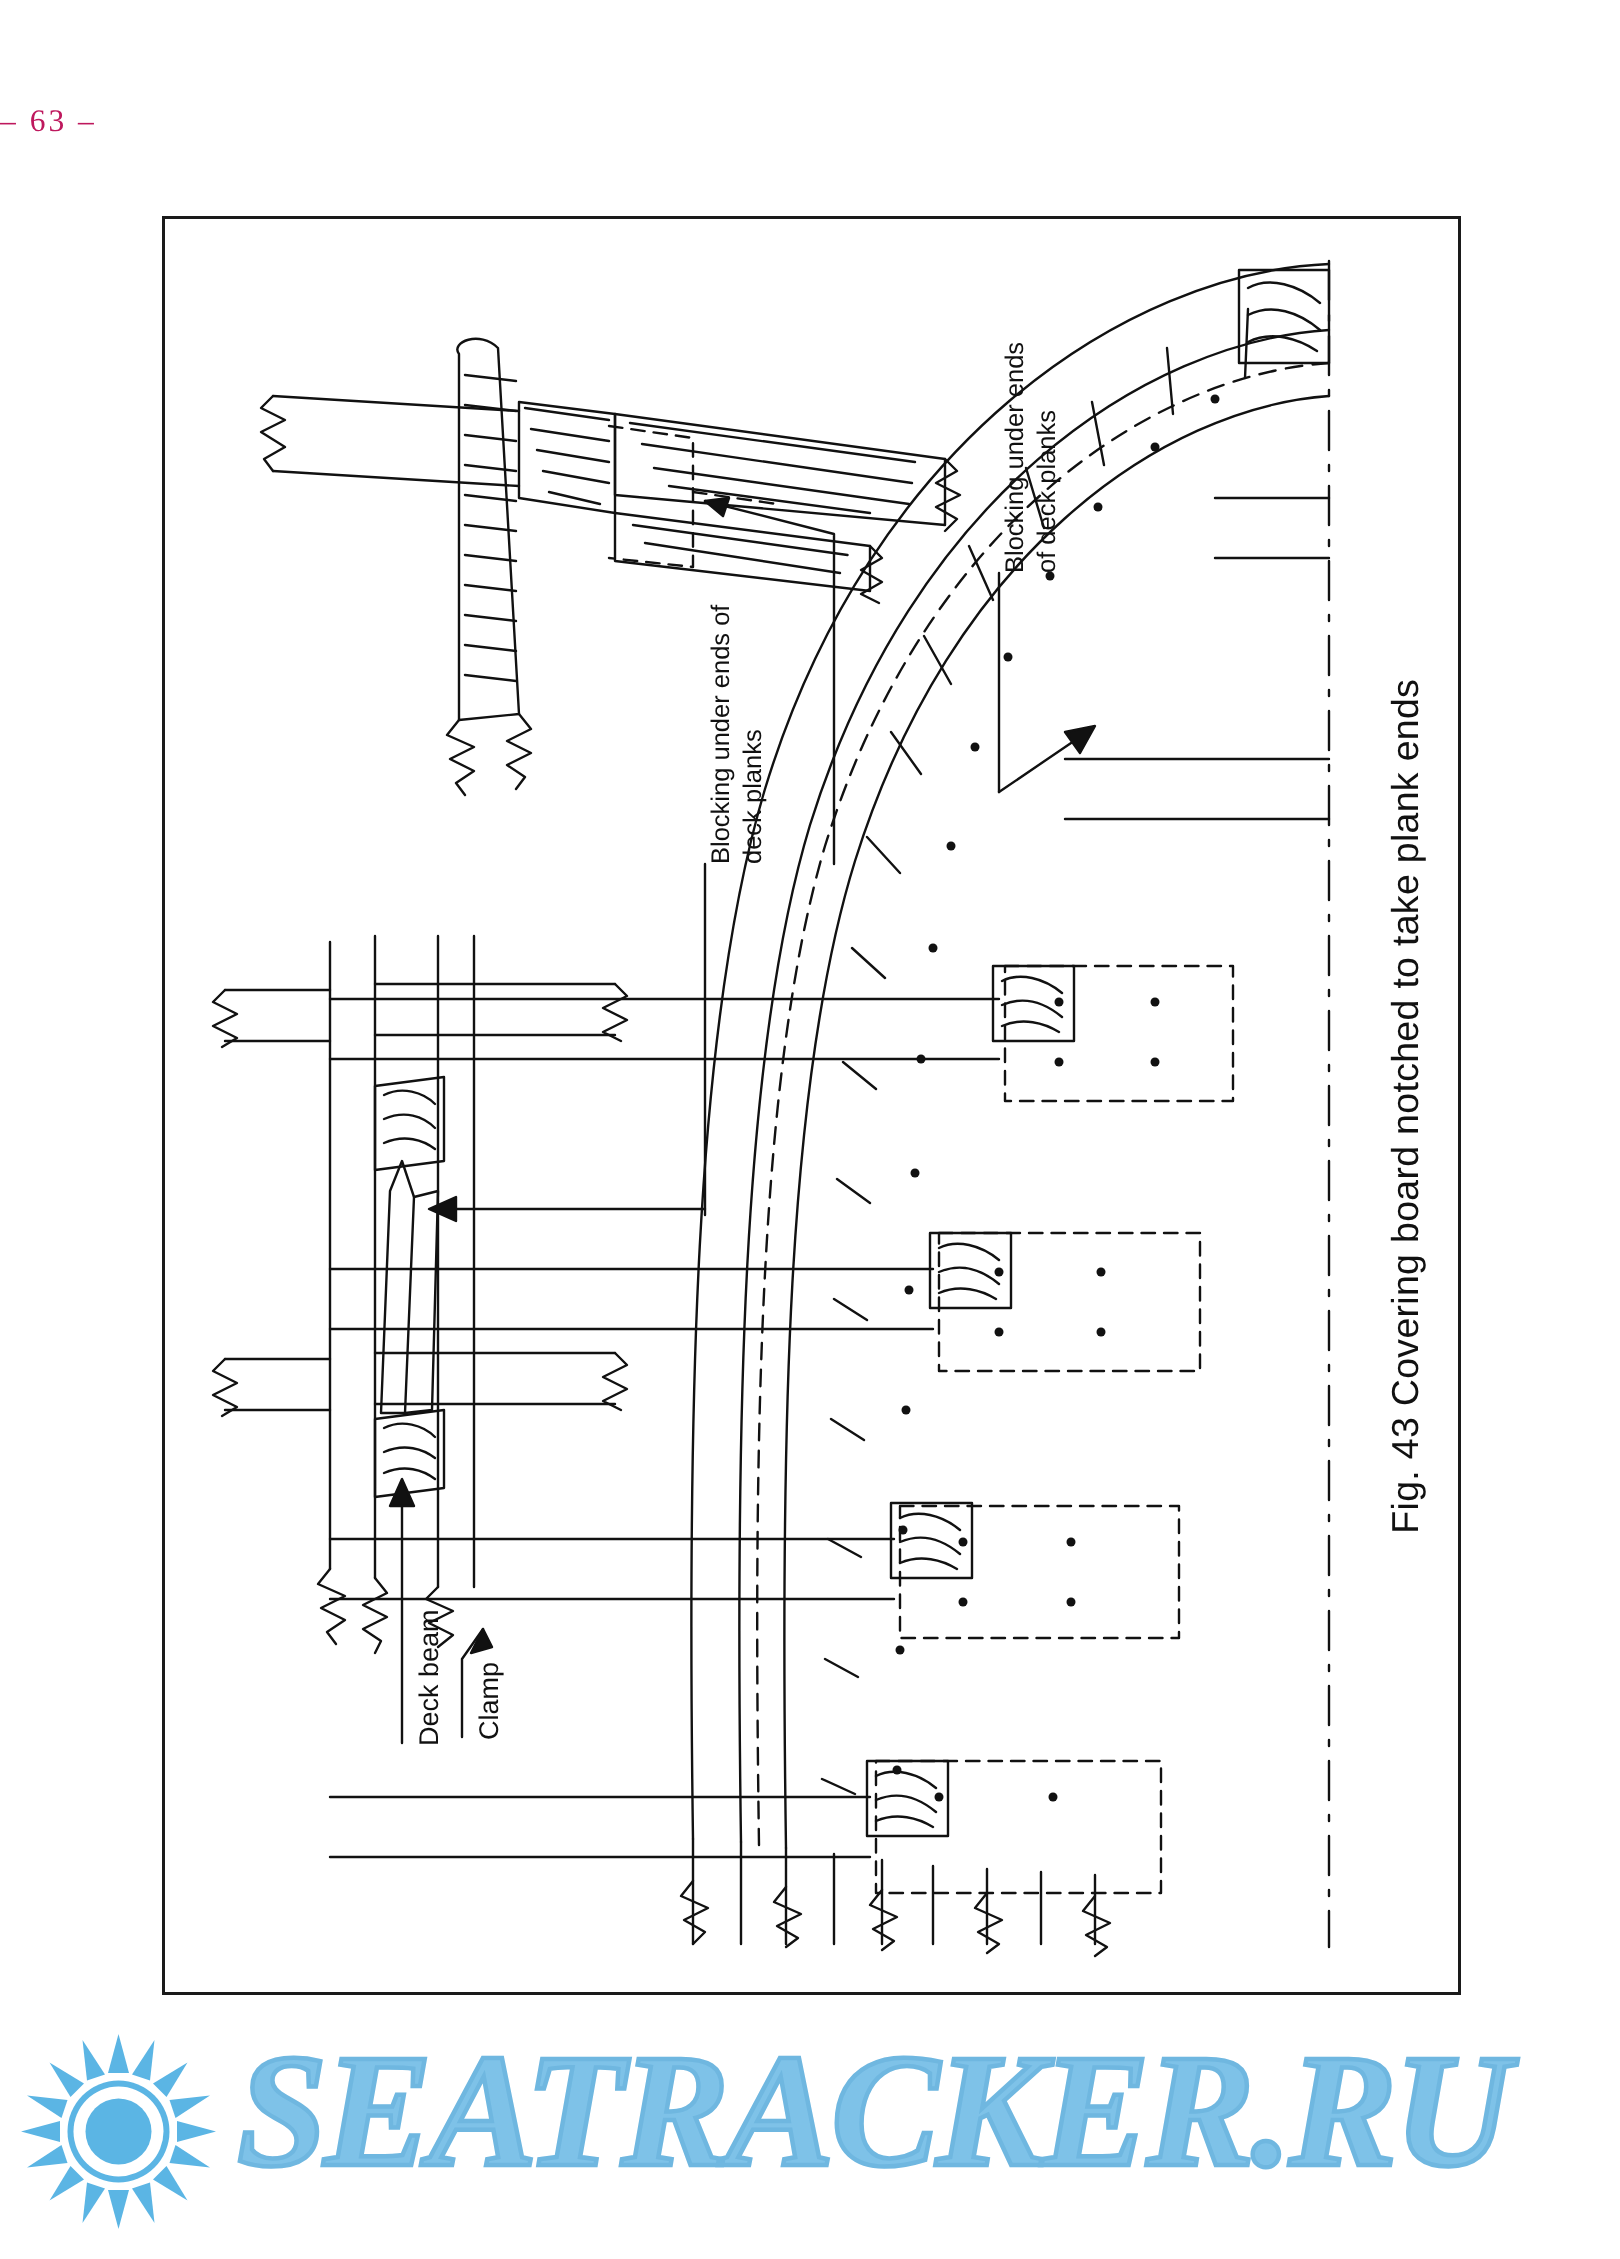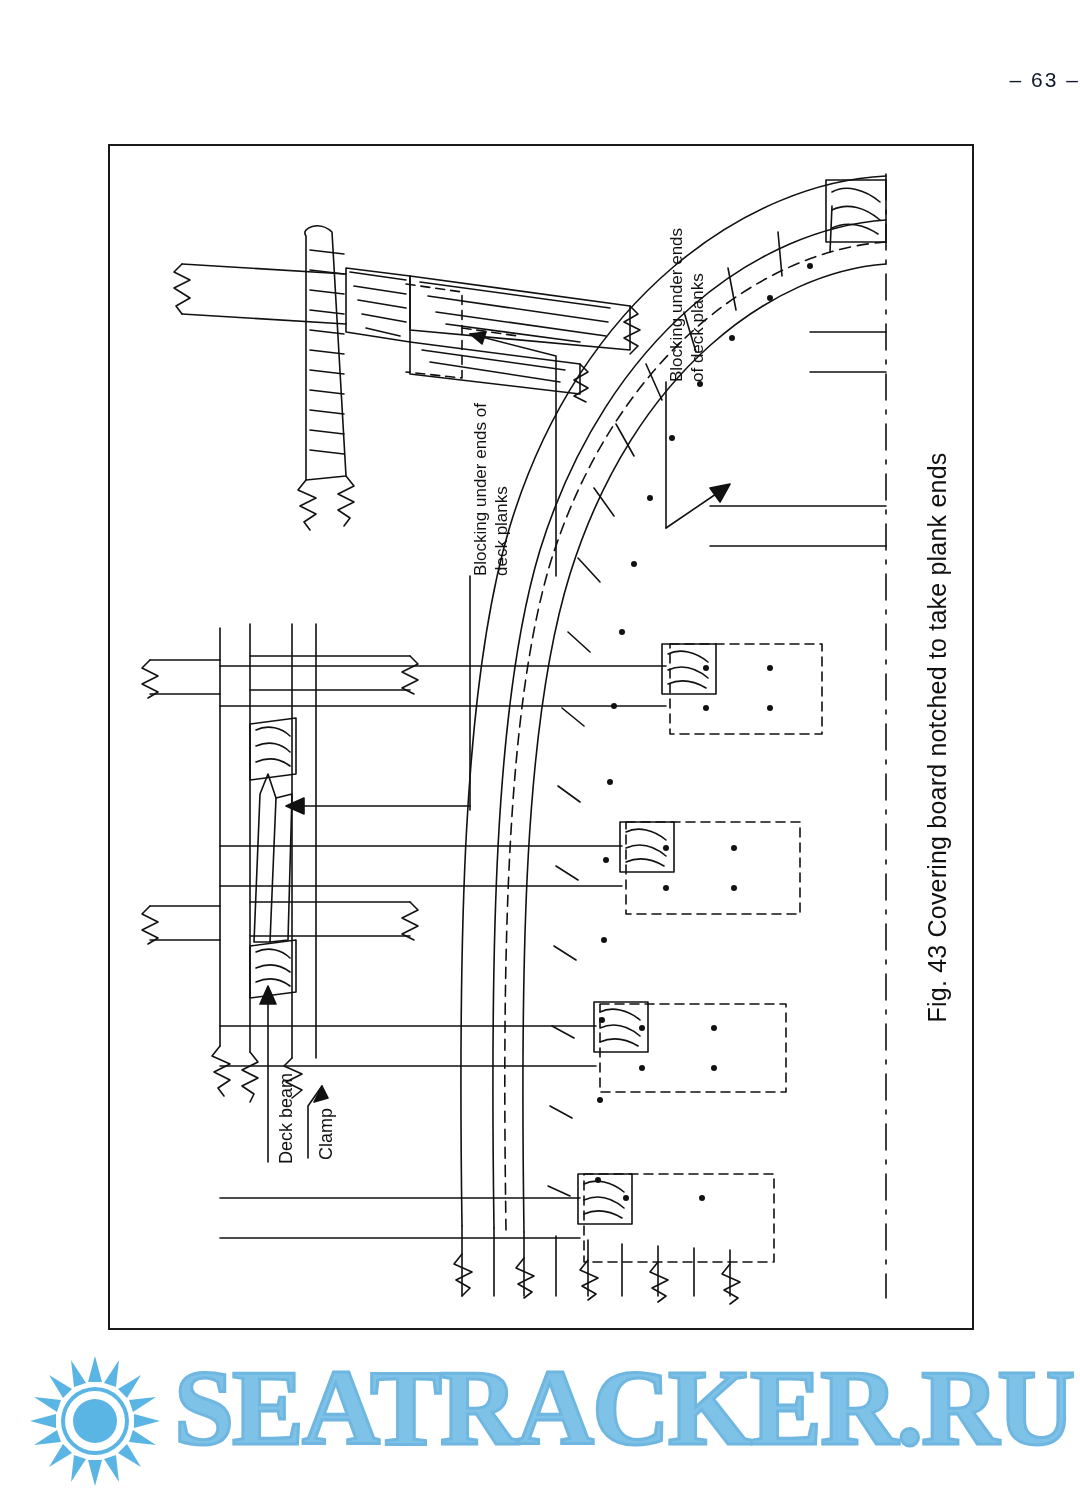--- a/index.html
+++ b/index.html
@@ -14,25 +14,25 @@
     font-family: "Liberation Sans", sans-serif;
     overflow: hidden;
   }
 
   
   .page-number {
     position: absolute;
     top: 68px;
     left: 0;
     width: 1080px;
-    text-align: right;
-    font-family: Liberation Sans, sans-serif;
+    text-align: left;
+    font-family: Liberation Serif, serif;
     font-size: 21px;
     letter-spacing: 2px;
-    color: #0f172a;
+    color: #be185d;
   }
 
   
   .figure-frame {
     position: absolute;
     left: 108px;
     top: 144px;
     width: 866px;
     height: 1186px;
     border: 2px solid #1a1a1a;
@@ -85,24 +85,25 @@
     width: 866px;
     height: 1186px;
   }
   svg.draw * {
     vector-effect: non-scaling-stroke;
   }
 
   
   .watermark {
     position: absolute;
-    left: 16px;
+    left: 0;
     top: 1340px;
     width: 875px;
     height: 166px;
+    font-style: italic;
   }
   .wm-text {
     position: absolute;
     left: 158px;
     top: 6px;
     font-family: "Liberation Serif", serif;
     font-weight: bold;
     font-size: 108px;
     letter-spacing: -2px;
     color: #7ec2e8;

